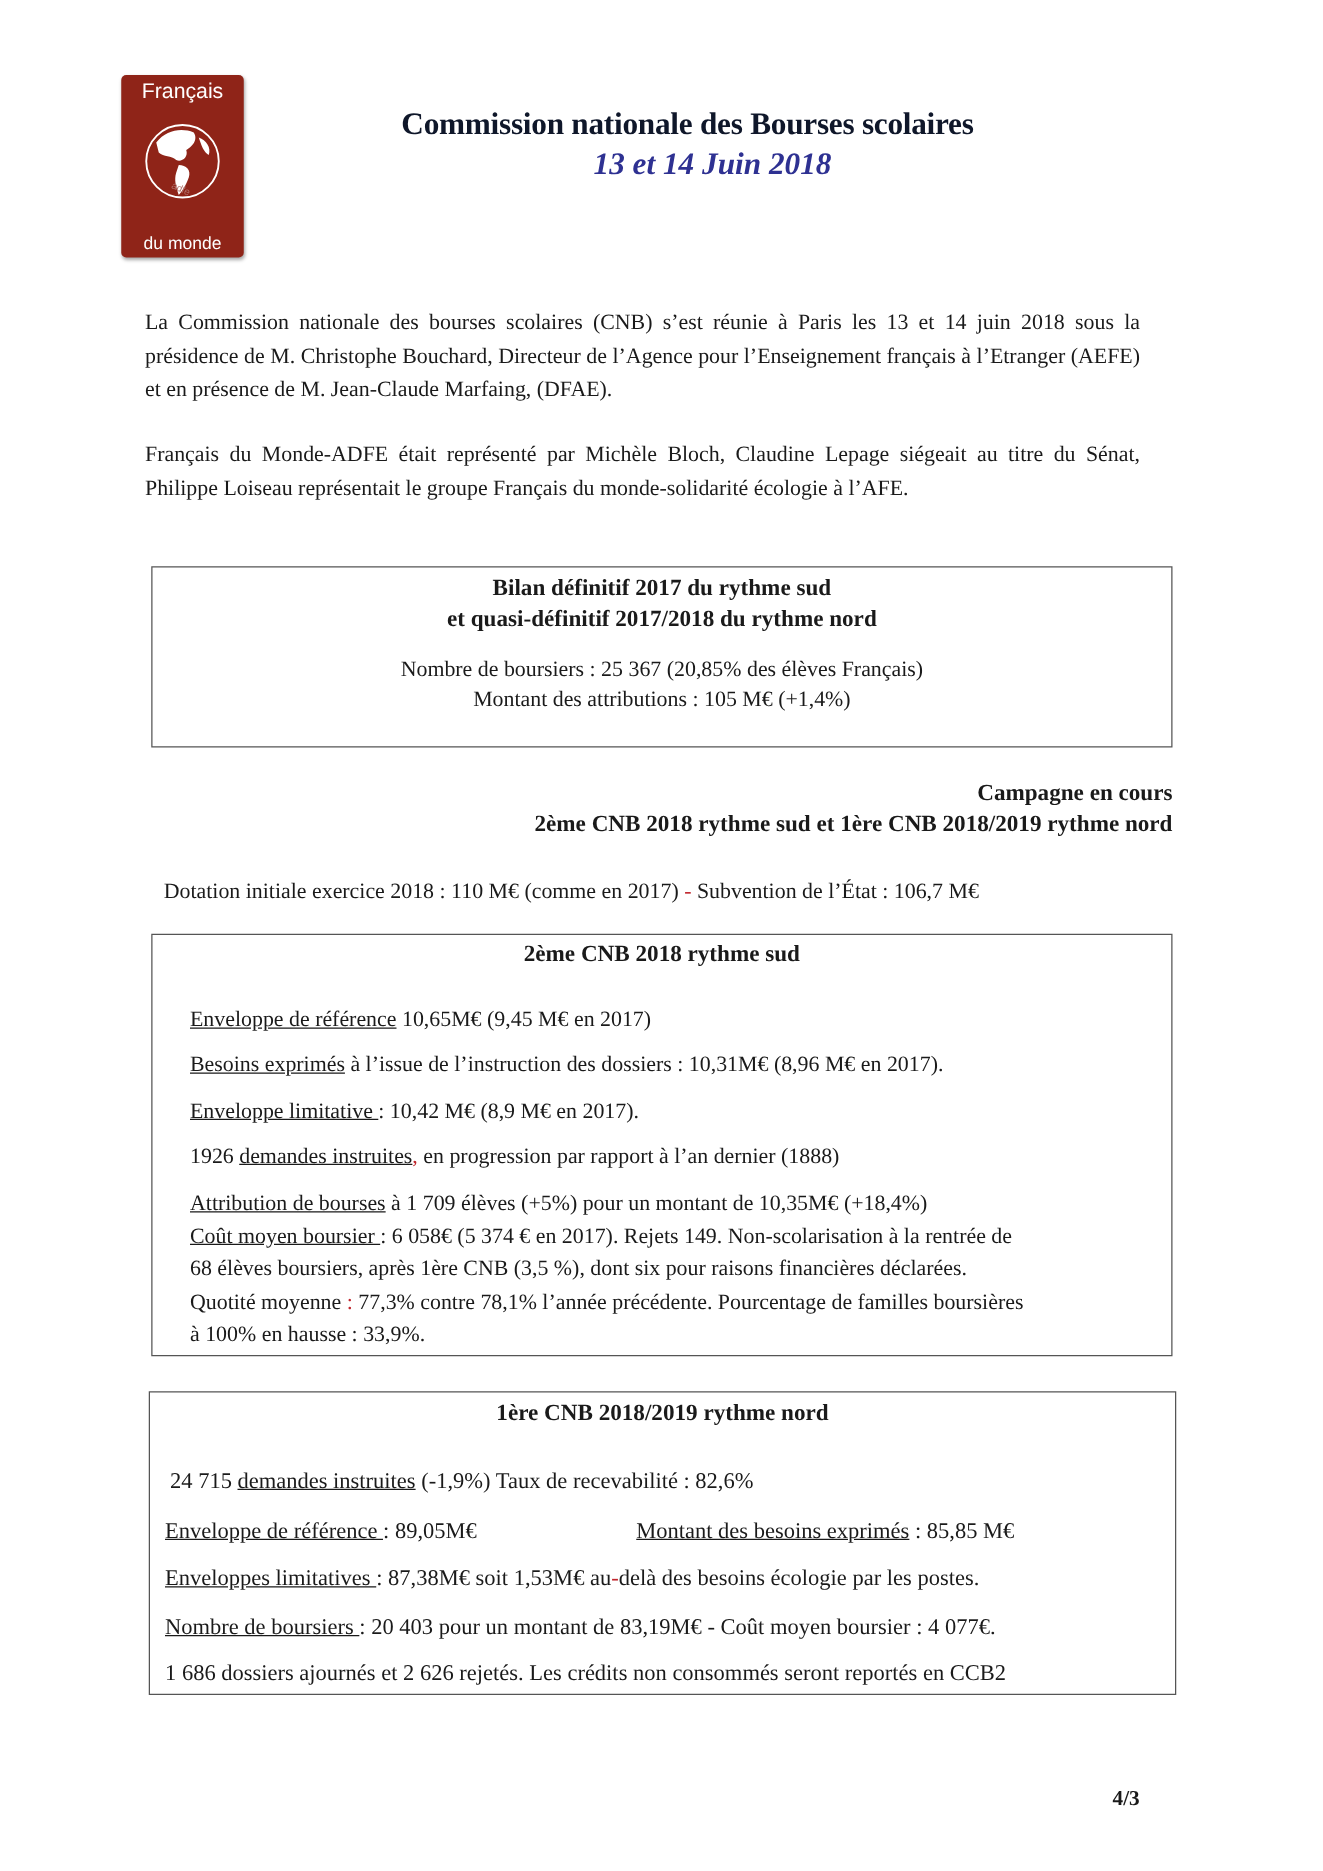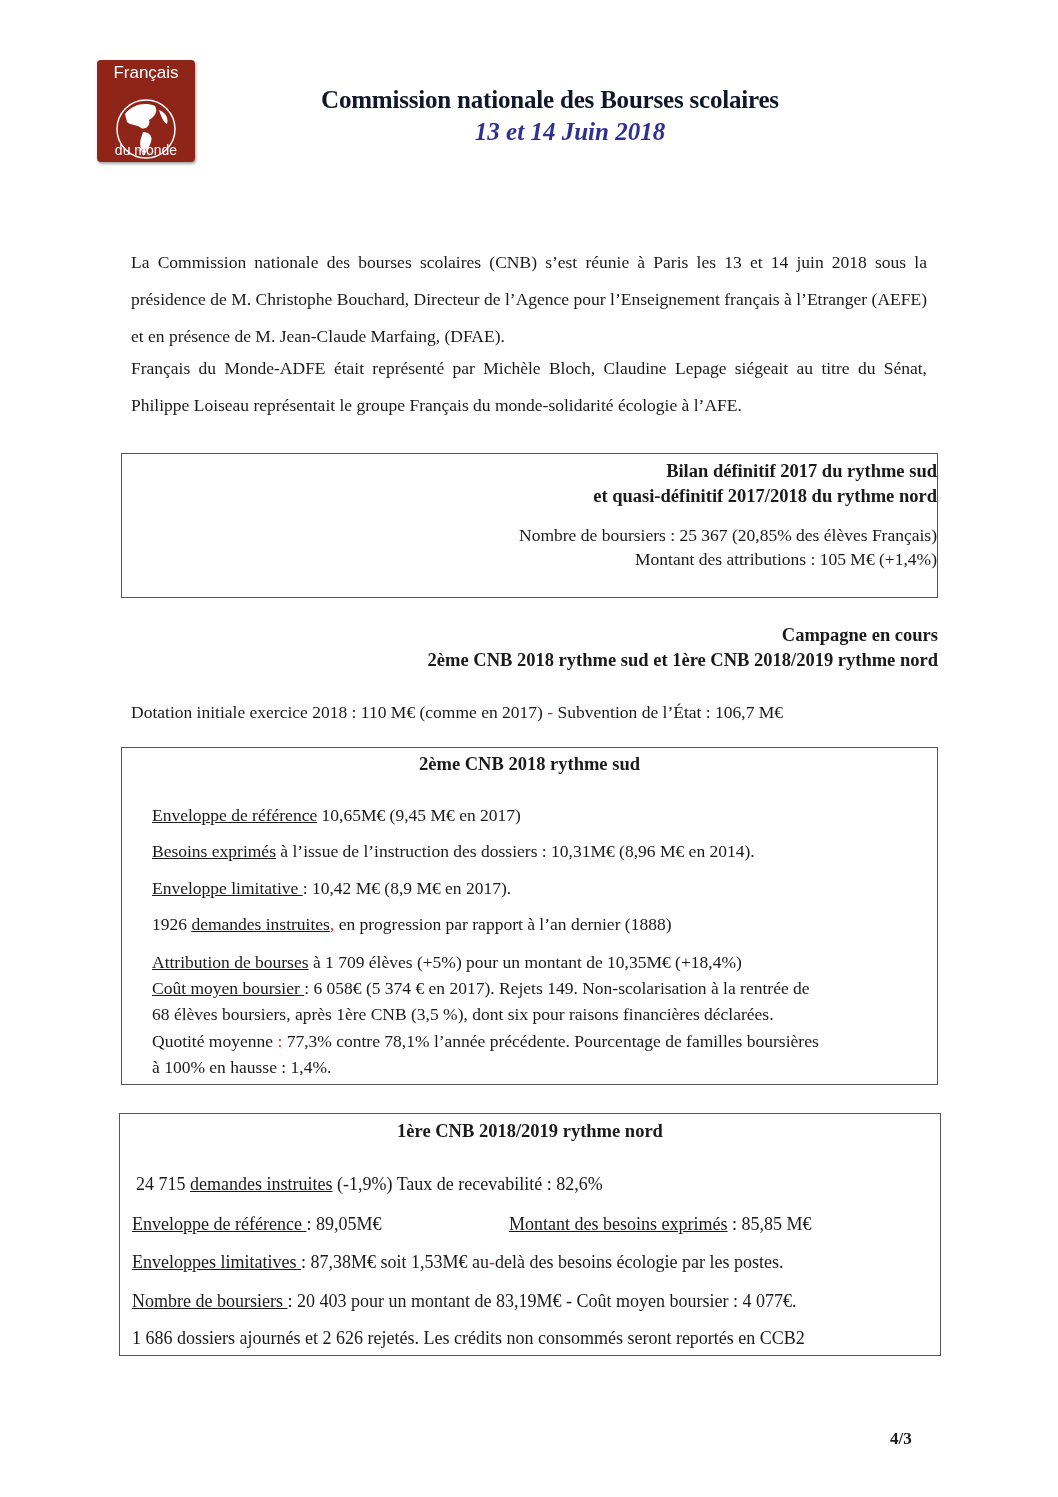--- a/index.html
+++ b/index.html
@@ -1,40 +1,40 @@
 <!DOCTYPE html>
 <html><head>
 <meta charset="utf-8">
 <style>
   html, body { margin: 0; padding: 0; background: #ffffff; }
   body { width: 1058px; height: 1497px; position: relative; overflow: hidden;
          font-family: "Liberation Serif", "DejaVu Serif", serif; color: #1a1a1a; }
   .abs { position: absolute; }
 
   
-  .logo { left: 97px; top: 60px; width: 98px; height: 102px; background: #8f2418;
+  .logo { left: 97px; top: 60px; width: 98px; height: 146px; background: #8f2418;
           border-radius: 4px; box-shadow: 1px 2px 3px rgba(0,0,0,0.35); overflow: hidden; }
   .logo .top-label, .logo .bot-label { position: absolute; left: 0; right: 0; text-align: center;
           color: #fff; font-family: "Liberation Sans", "DejaVu Sans", sans-serif; }
   .logo .top-label { top: 3px; font-size: 17px; }
   .logo .bot-label { bottom: 4px; font-size: 14px; }
   .logo svg { position: absolute; left: 18px; top: 36px; }
 
   
   .title { left: 200px; width: 700px; top: 86px; text-align: center; color: #0f172a;
            font-weight: bold; font-size: 25px; letter-spacing: -0.2px; }
   .date { left: 200px; width: 740px; top: 118px; text-align: center; color: #2e3192;
           font-weight: bold; font-style: italic; font-size: 25px; }
 
-  .para { left: 131px; width: 796px; font-size: 17.5px; line-height: 37px; text-align: justify; }
+  .para { left: 116px; width: 796px; font-size: 17.5px; line-height: 27px; text-align: justify; }
   .para1 { top: 244px; }
   .para2 { top: 350px; }
 
   .box { border: 1.5px solid #555; box-sizing: border-box; }
-  .box1 { left: 121px; top: 453px; width: 817px; height: 145px; text-align: right; }
+  .box1 { left: 121px; top: 453px; width: 817px; height: 145px; text-align: center; }
   .box-head { font-weight: bold; font-size: 18.5px; line-height: 25px; }
   .box1 .box-head { margin-top: 5px; }
   .box1 .stat { font-size: 17.5px; line-height: 24px; }
   .box1 .stats { margin-top: 14px; }
 
   .campaign { left: 121px; width: 817px; top: 623px; text-align: right; font-weight: bold;
               font-size: 18.5px; line-height: 25px; }
   .dotation { left: 131px; top: 702px; font-size: 17.5px; white-space: nowrap; }
   .red { color: #c0262d; }
 
@@ -84,28 +84,28 @@
 
 <div class="abs campaign">
   <div>Campagne en cours</div>
   <div>2ème CNB 2018 rythme sud et 1ère CNB  2018/2019 rythme nord</div>
 </div>
 <div class="abs dotation"><span>Dotation initiale exercice 2018 : 110 M€  (comme en 2017)  </span><span class="red">-</span><span> Subvention de l’État : 106,7 M€</span></div>
 
 <div class="abs box box2">
   <div class="box-head">2ème CNB 2018 rythme sud</div>
   <div class="line" style="top:54px"><span class="u">Enveloppe de référence</span><span> 10,65M€ (9,45 M€ en 2017)</span></div>
-  <div class="line" style="top:90px"><span class="u">Besoins exprimés</span><span> à l’issue de l’instruction des dossiers : 10,31M€ (8,96 M€ en 2014).</span></div>
+  <div class="line" style="top:90px"><span class="u">Besoins exprimés</span><span> à l’issue de l’instruction des dossiers : 10,31M€ (8,96 M€ en 2017).</span></div>
   <div class="line" style="top:127px"><span class="u">Enveloppe limitative </span><span>: 10,42 M€ (8,9 M€ en 2017).</span></div>
   <div class="line" style="top:163px"><span>1926 </span><span class="u">demandes instruites</span><span class="u red">,</span><span> en progression par rapport à l’an dernier (1888)</span></div>
   <div class="line" style="top:201px"><span class="u">Attribution de bourses</span><span> à 1 709 élèves (+5%) pour un montant de 10,35M€ (+18,4%)</span></div>
   <div class="line" style="top:227px"><span class="u">Coût moyen boursier </span><span>: 6 058€ (5 374 € en 2017). Rejets 149. Non-scolarisation à la rentrée de</span></div>
   <div class="line" style="top:253px">68 élèves boursiers, après 1ère CNB (3,5 %), dont six pour raisons financières déclarées.</div>
   <div class="line" style="top:280px"><span>Quotité moyenne </span><span class="red">:</span><span> 77,3% contre 78,1% l’année précédente. Pourcentage de familles boursières</span></div>
-  <div class="line" style="top:306px">à 100% en hausse : 1,4%.</div>
+  <div class="line" style="top:306px">à 100% en hausse : 33,9%.</div>
 </div>
 
 <div class="abs box box3">
   <div class="box-head">1ère CNB  2018/2019 rythme nord</div>
   <div class="line" style="top:57px; left:16px"><span>24 715 </span><span class="u">demandes instruites</span><span> (-1,9%)  Taux de recevabilité : 82,6%</span></div>
   <div class="line" style="top:97px"><span class="u">Enveloppe de référence </span><span>: 89,05M€</span></div>
   <div class="line" style="top:97px; left:389px"><span class="u">Montant des besoins exprimés</span><span> : 85,85 M€</span></div>
   <div class="line" style="top:135px"><span class="u">Enveloppes limitatives </span><span>: 87,38M€ soit 1,53M€ au</span><span class="red">-</span><span>delà des besoins écologie par les postes.</span></div>
   <div class="line" style="top:174px"><span class="u">Nombre de boursiers </span><span>: 20 403 pour un montant de 83,19M€ - Coût moyen boursier : 4 077€.</span></div>
   <div class="line" style="top:211px">1 686 dossiers ajournés et 2 626 rejetés. Les crédits non consommés seront  reportés en CCB2</div>

